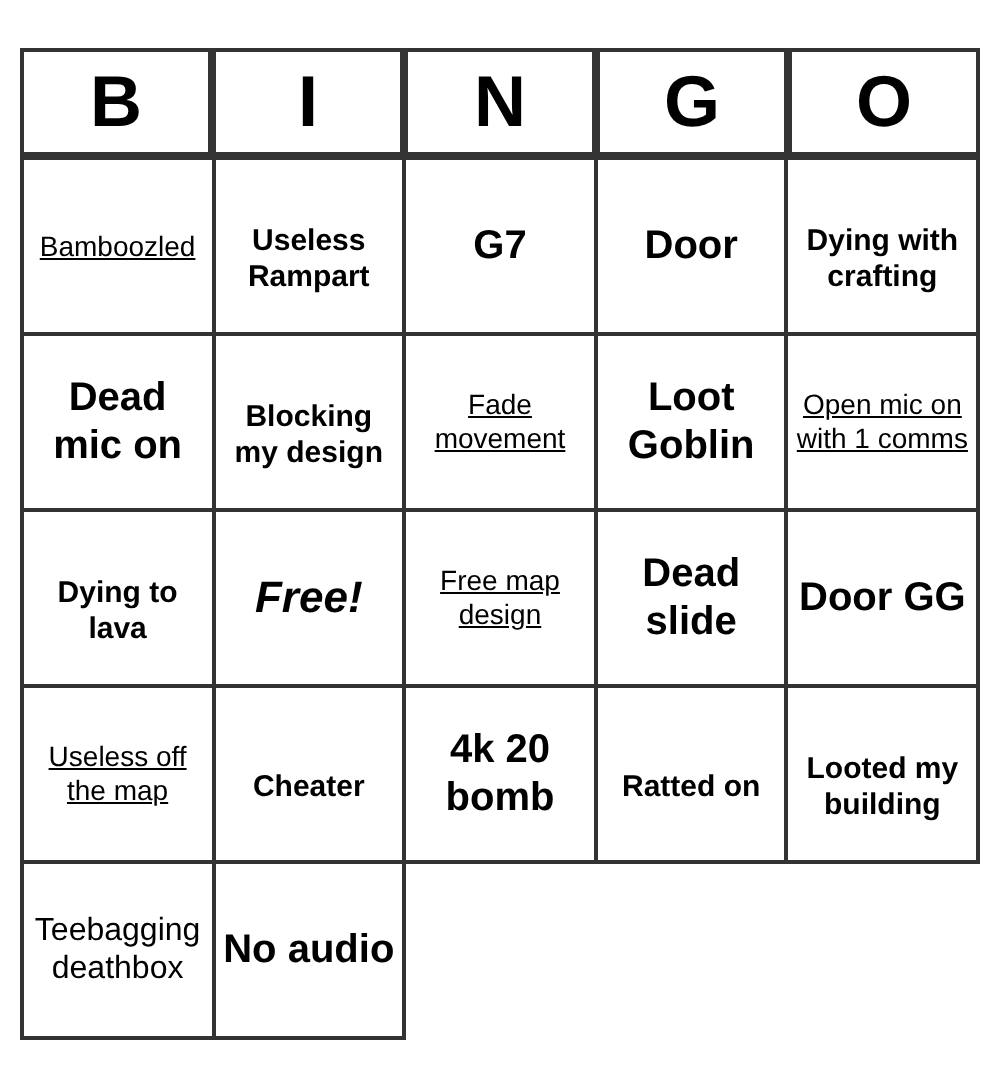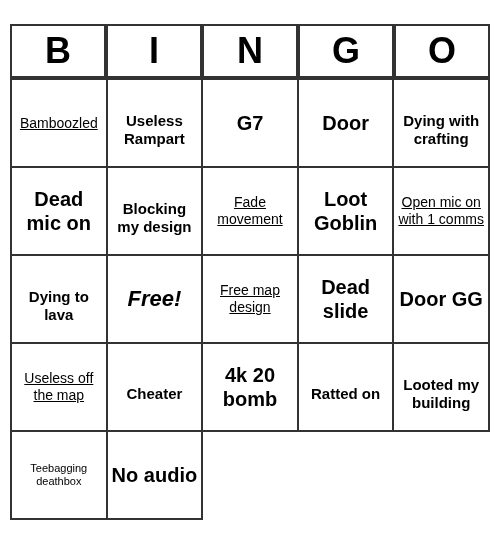--- a/index.html
+++ b/index.html
@@ -53,21 +53,21 @@
     .text-medium {
       font-size: 15px;
       font-weight: bold;
       margin-top: 13px;
     }
     .text-small {
       font-size: 14px;
       text-decoration: underline;
     }
     .text-xsmall {
-      font-size: 11px;
+      font-size: 16px;
     }
     .free-cell {
       font-size: 22px;
       font-weight: bold;
       font-style: italic;
     }
   </style>
 </head>
 <body>
 

